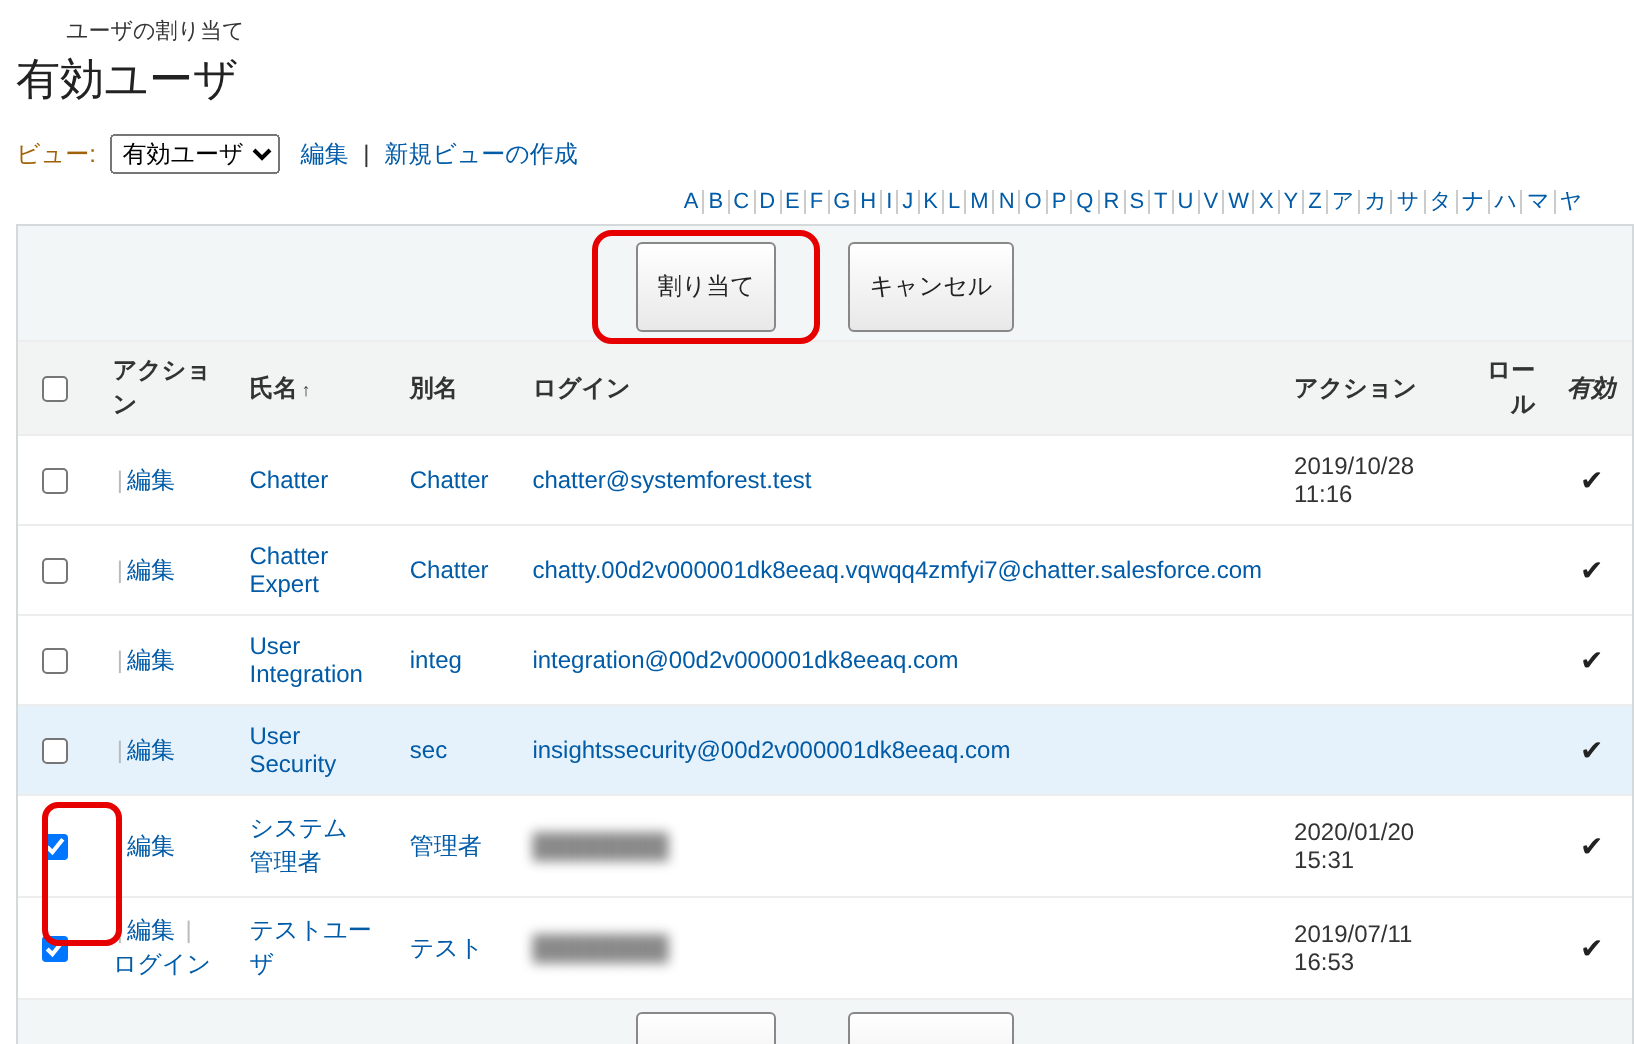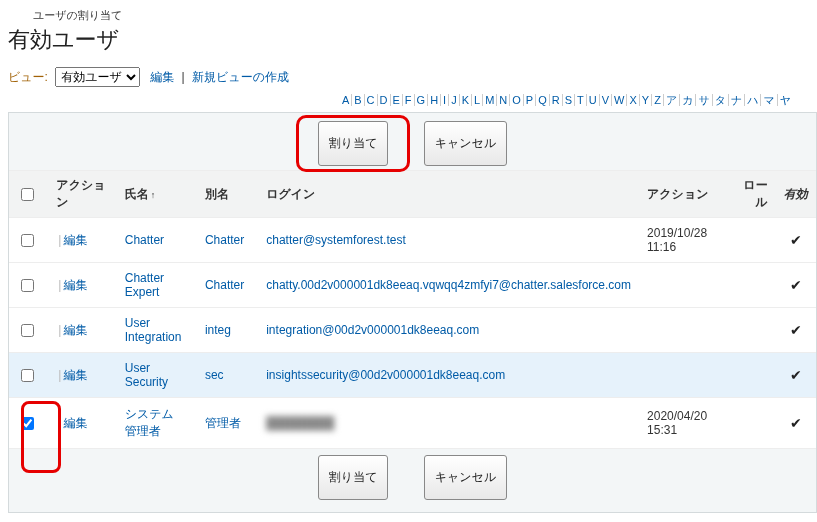--- a/index.html
+++ b/index.html
@@ -128,21 +128,33 @@
           <td style="text-align: center;">
             <span class="ck">✔</span>
           </td>
         </tr>
         <tr>
           <td><input type="checkbox" checked="" style=""></td>
           <td><span class="action-sep">|</span><a href="#">編集</a></td>
           <td><a href="#" class="ul">システム 管理者</a></td>
           <td><a href="#" class="ul">管理者</a></td>
           <td><a href="#" class="blur" style="text-decoration: none;">████████</a></td>
-          <td>2020/04/20 15:31</td>
+          <td>2020/01/20 15:31</td>
+          <td></td>
+          <td style="text-align: center;">
+            <span class="ck">✔</span>
+          </td>
+        </tr>
+        <tr>
+          <td><input type="checkbox" checked="" style=""></td>
+          <td><span class="action-sep">|</span><a href="#">編集</a><span class="action-sep"> | </span><a href="#">ログイン</a></td>
+          <td><a href="#" class="ul">テストユーザ</a></td>
+          <td><a href="#" class="ul">テスト</a></td>
+          <td><a href="#" class="blur" style="text-decoration: none;">████████</a></td>
+          <td>2019/07/11 16:53</td>
           <td></td>
           <td style="text-align: center;">
             <span class="ck">✔</span>
           </td>
         </tr>
       </tbody>
   </table>
 
   <div class="btn-row">
     <button class="sf-btn">割り当て</button>

